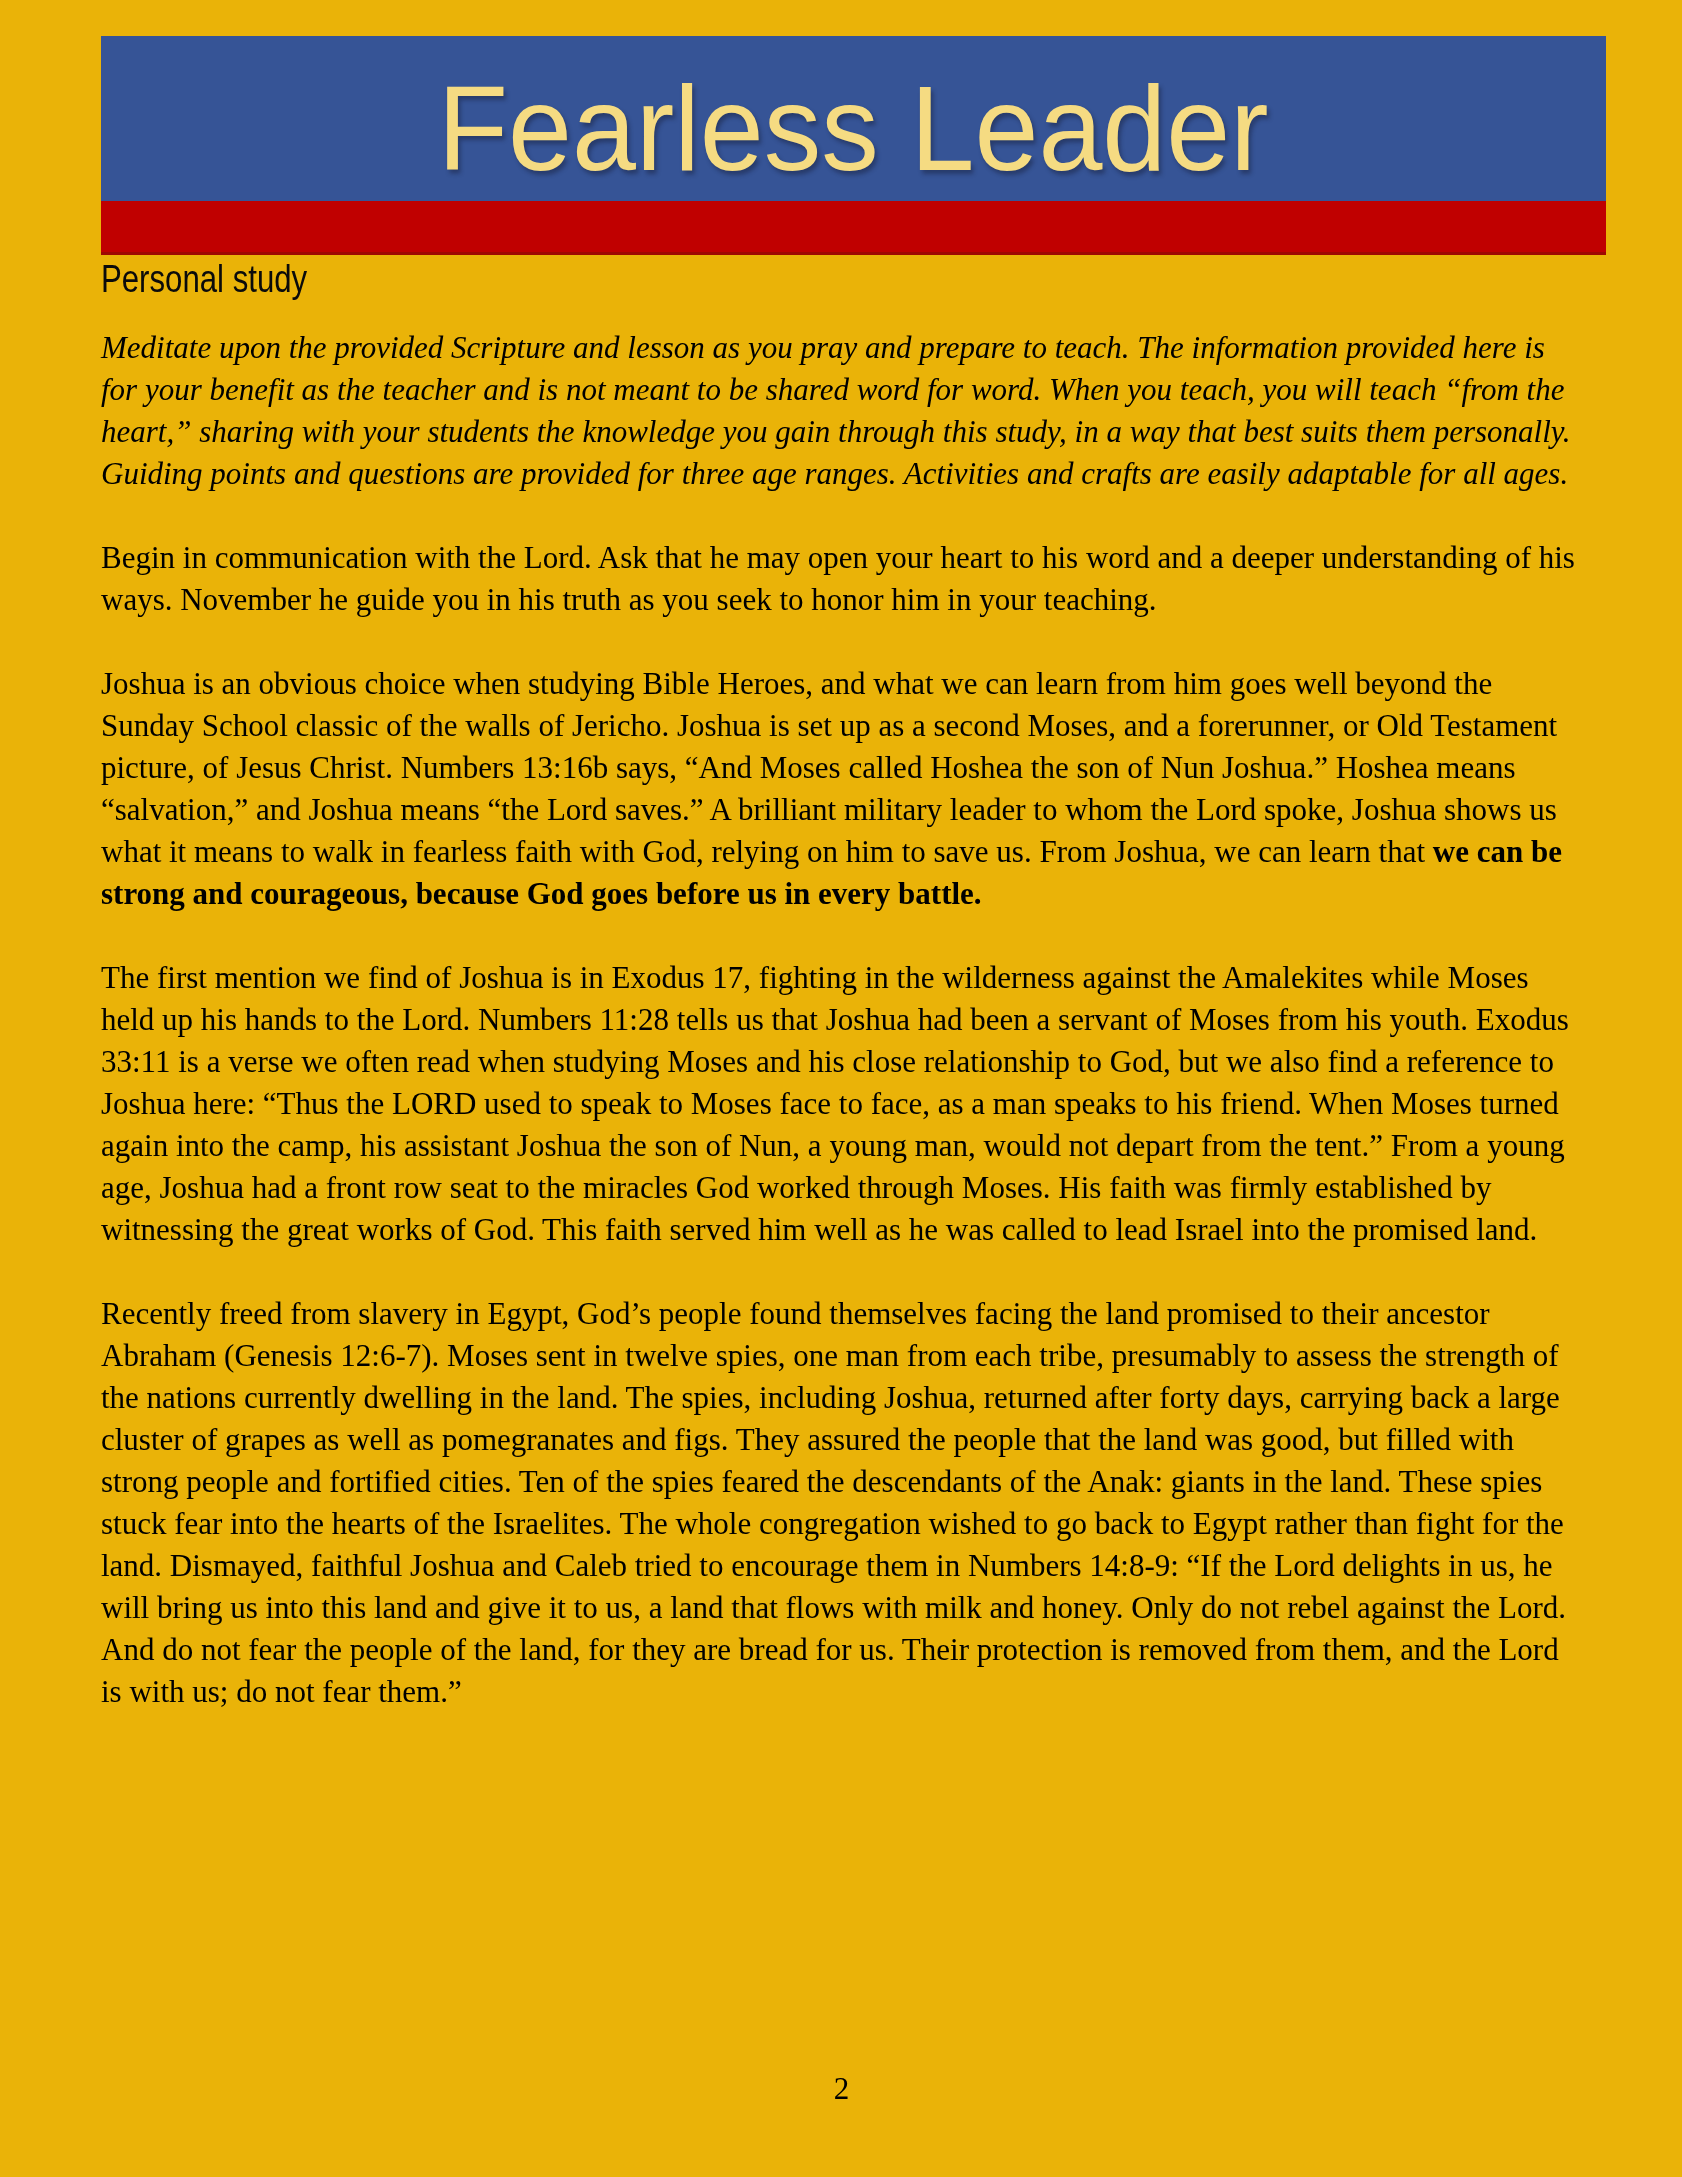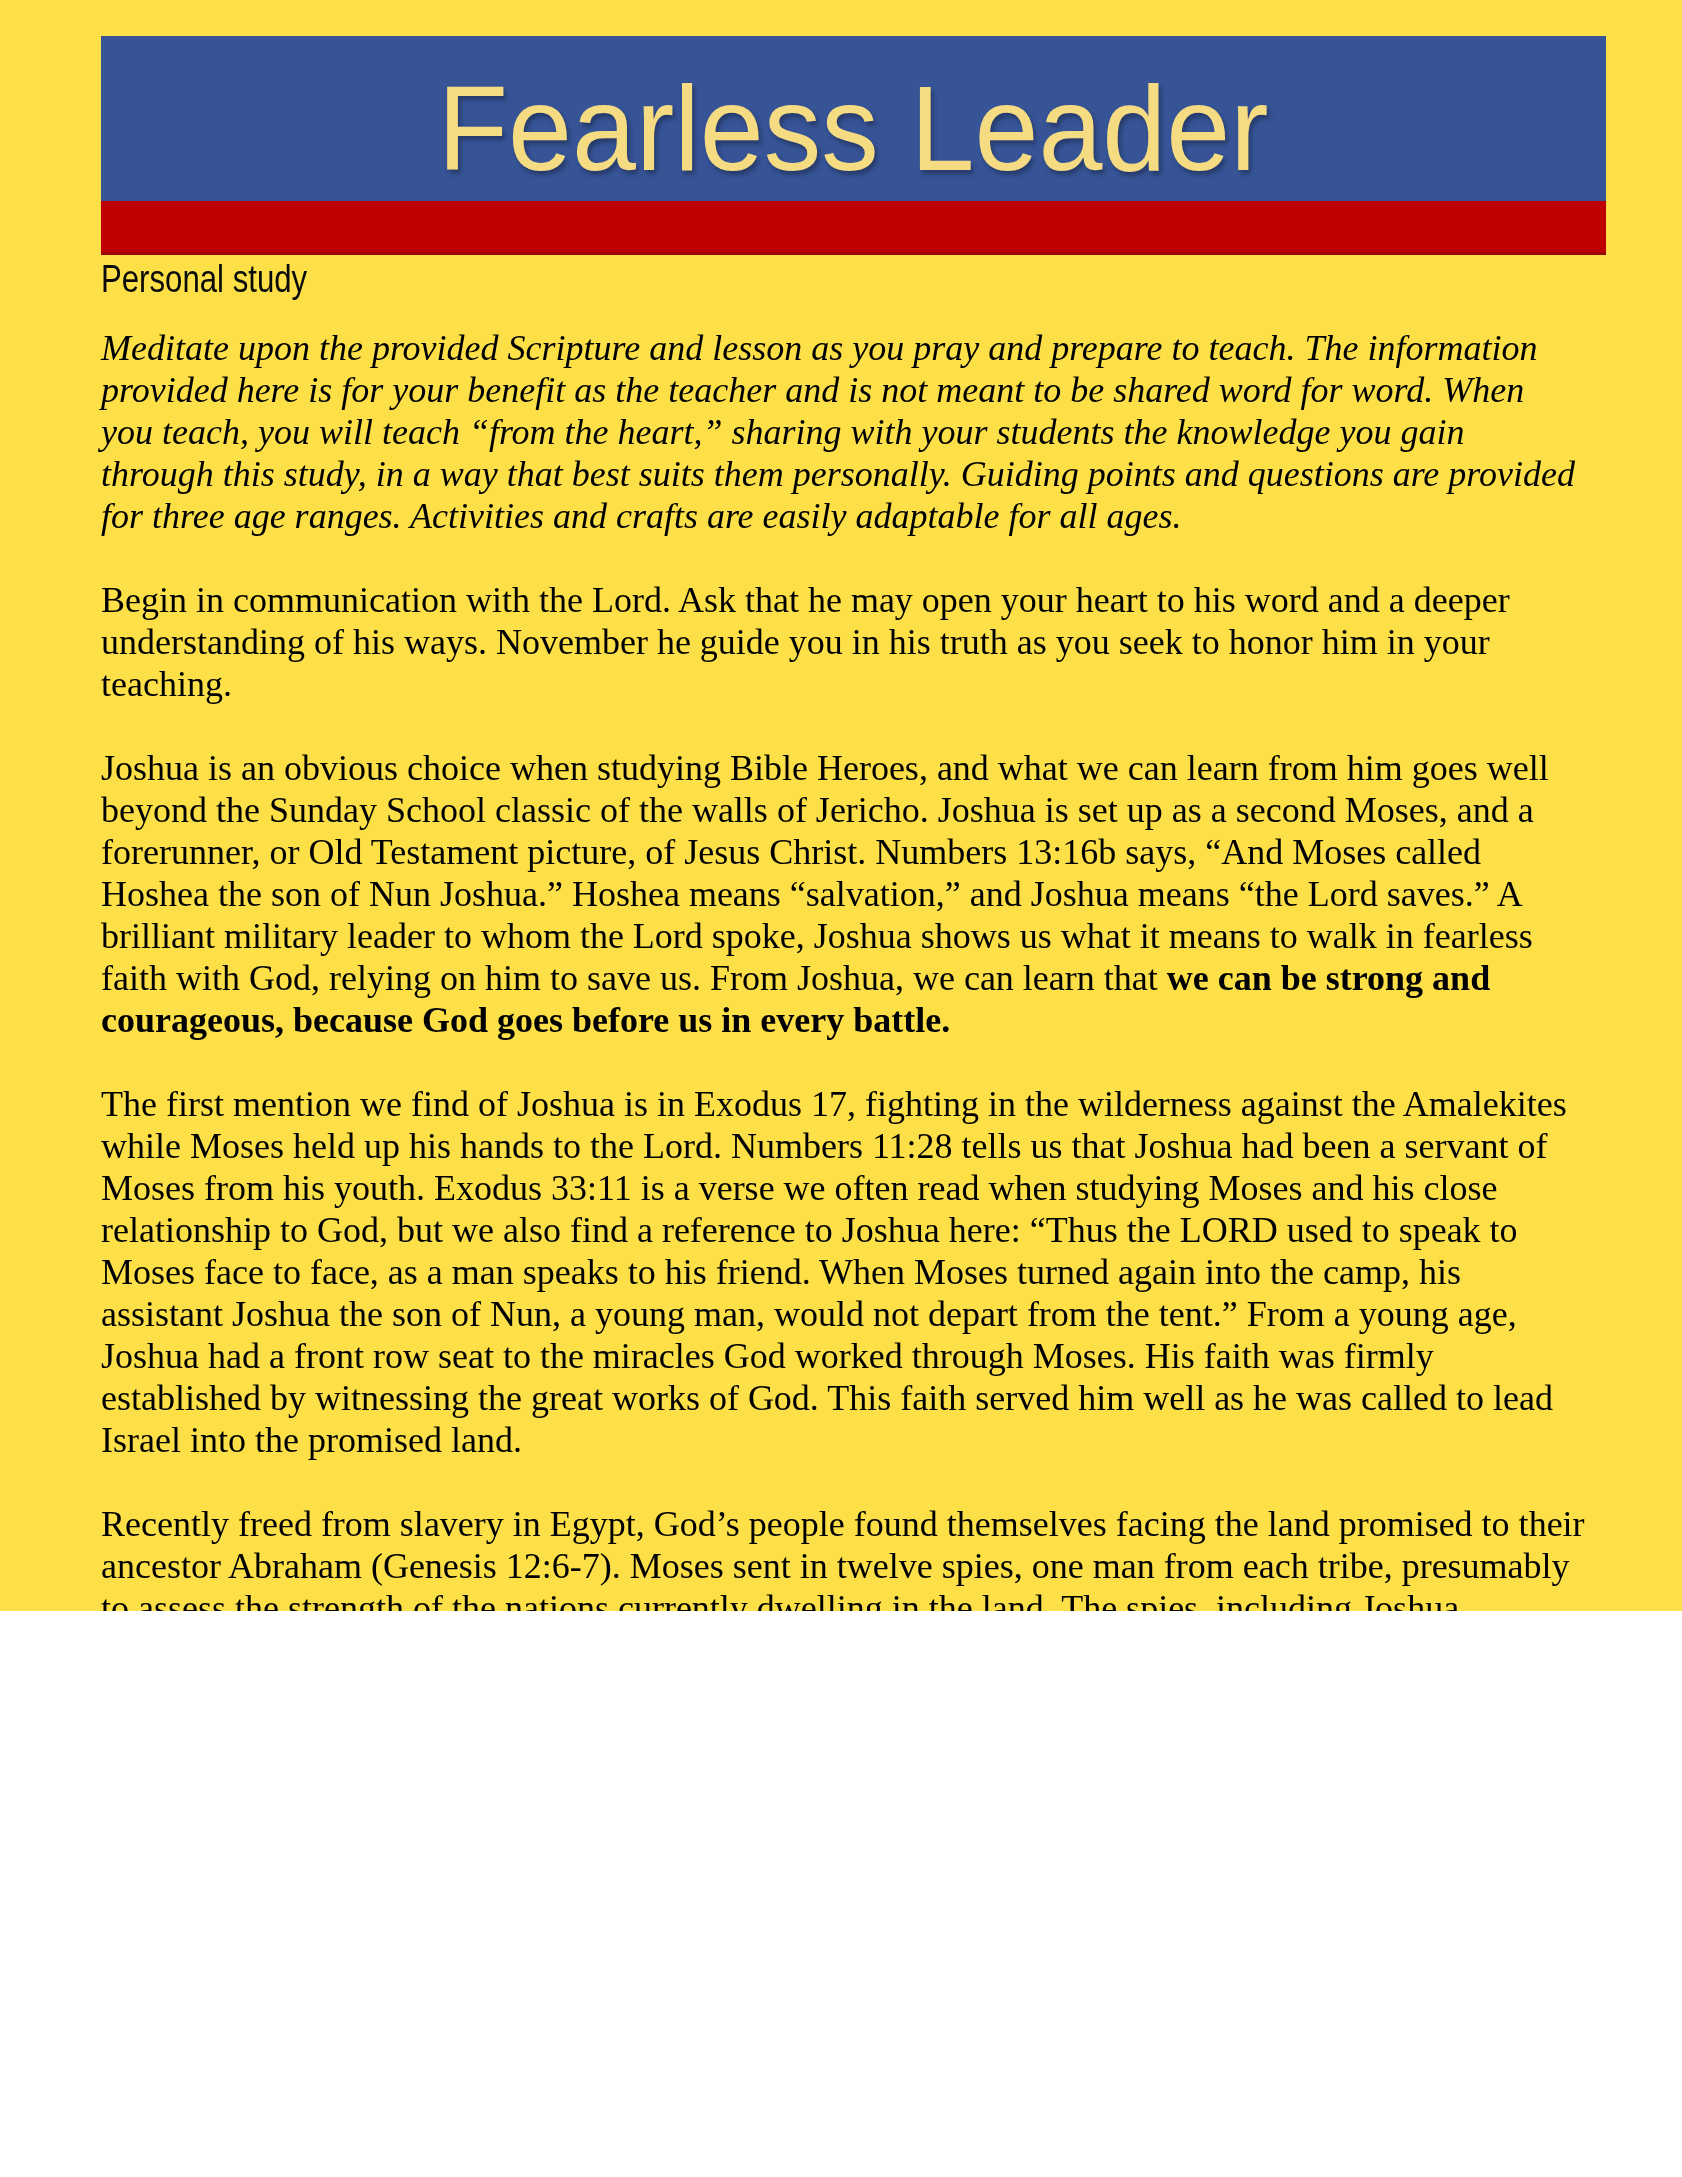--- a/index.html
+++ b/index.html
@@ -1,20 +1,20 @@
 <!DOCTYPE html>
 <html style="--banner-blue: #365496; --stripe-red: #C00000; --stripe-red-edge: #9E0802; --title-yellow: #F5DB82;font-size:14px"><head>
 <meta charset="utf-8">
 <style>
   html, body { margin: 0; padding: 0; background: #ffffff; }
   .page {
     position: relative;
     width: 1683px;
-    height: 1611px;
-    background: #fde047;
+    height: 2177px;
+    background: #eab308;
     overflow: hidden;
     font-family: "Liberation Serif", serif;
     color: #000000;
   }
   .banner {
     position: absolute;
     left: 101px;
     top: 36px;
     width: 1505px;
     height: 165px;
@@ -58,21 +58,21 @@
     font-family: "Liberation Sans", sans-serif;
     font-weight: 400;
     font-size: 38px;
     line-height: 1.1;
     color: #0b0b0b;
     transform: scaleX(0.82);
     transform-origin: left center;
   }
   .content p {
     margin: 12px 0 42px 0;
-    font-size: 36px;
+    font-size: 31px;
     line-height: 42px;
     text-align: left;
   }
   .intro { font-style: italic; }
   .content strong { font-weight: bold; }
   .page-number {
     position: absolute;
     top: 2068px;
     left: 0;
     width: 100%;

